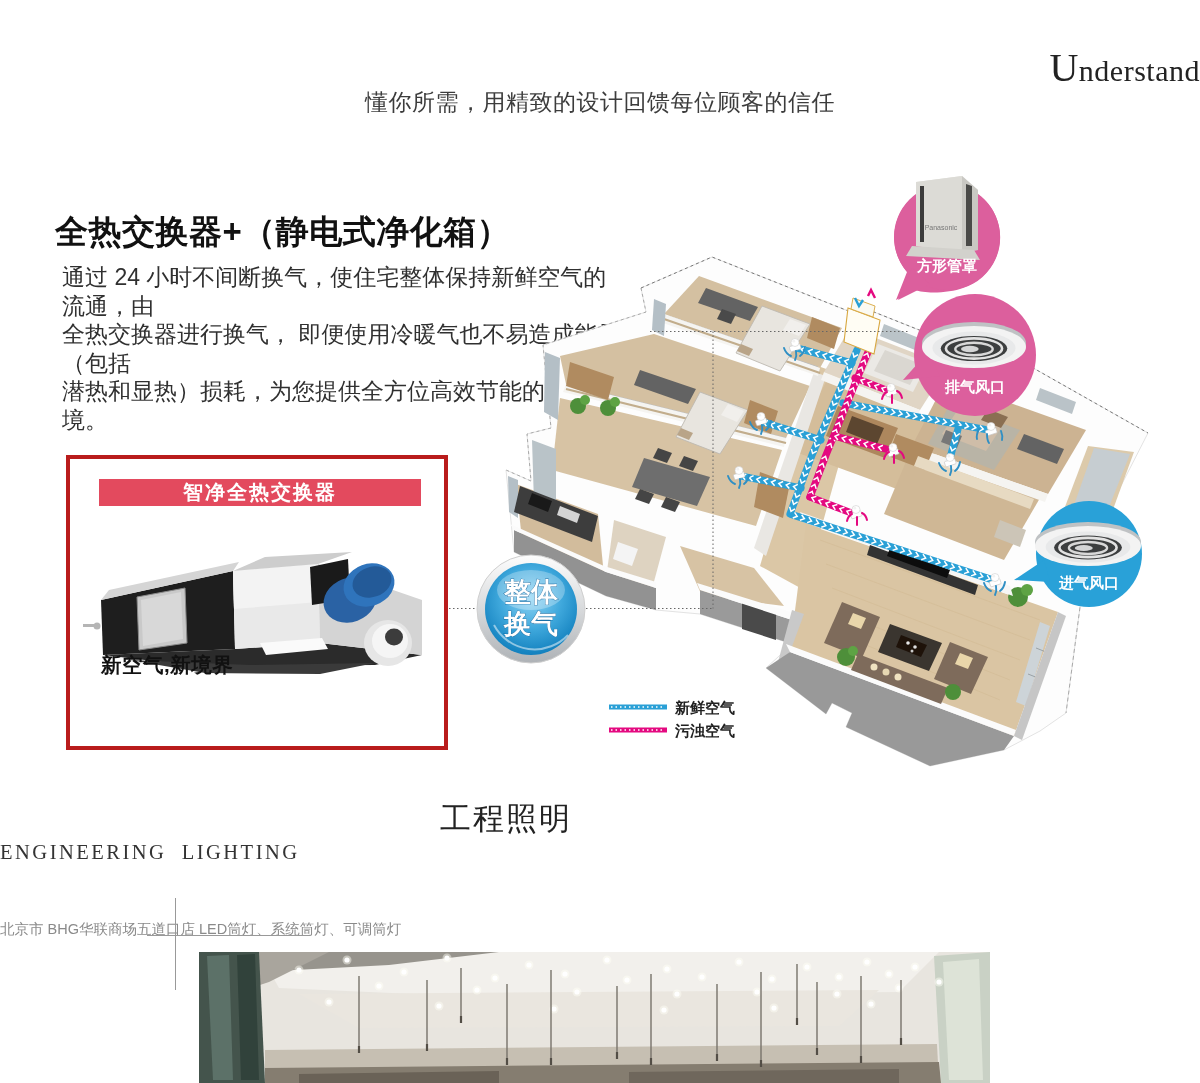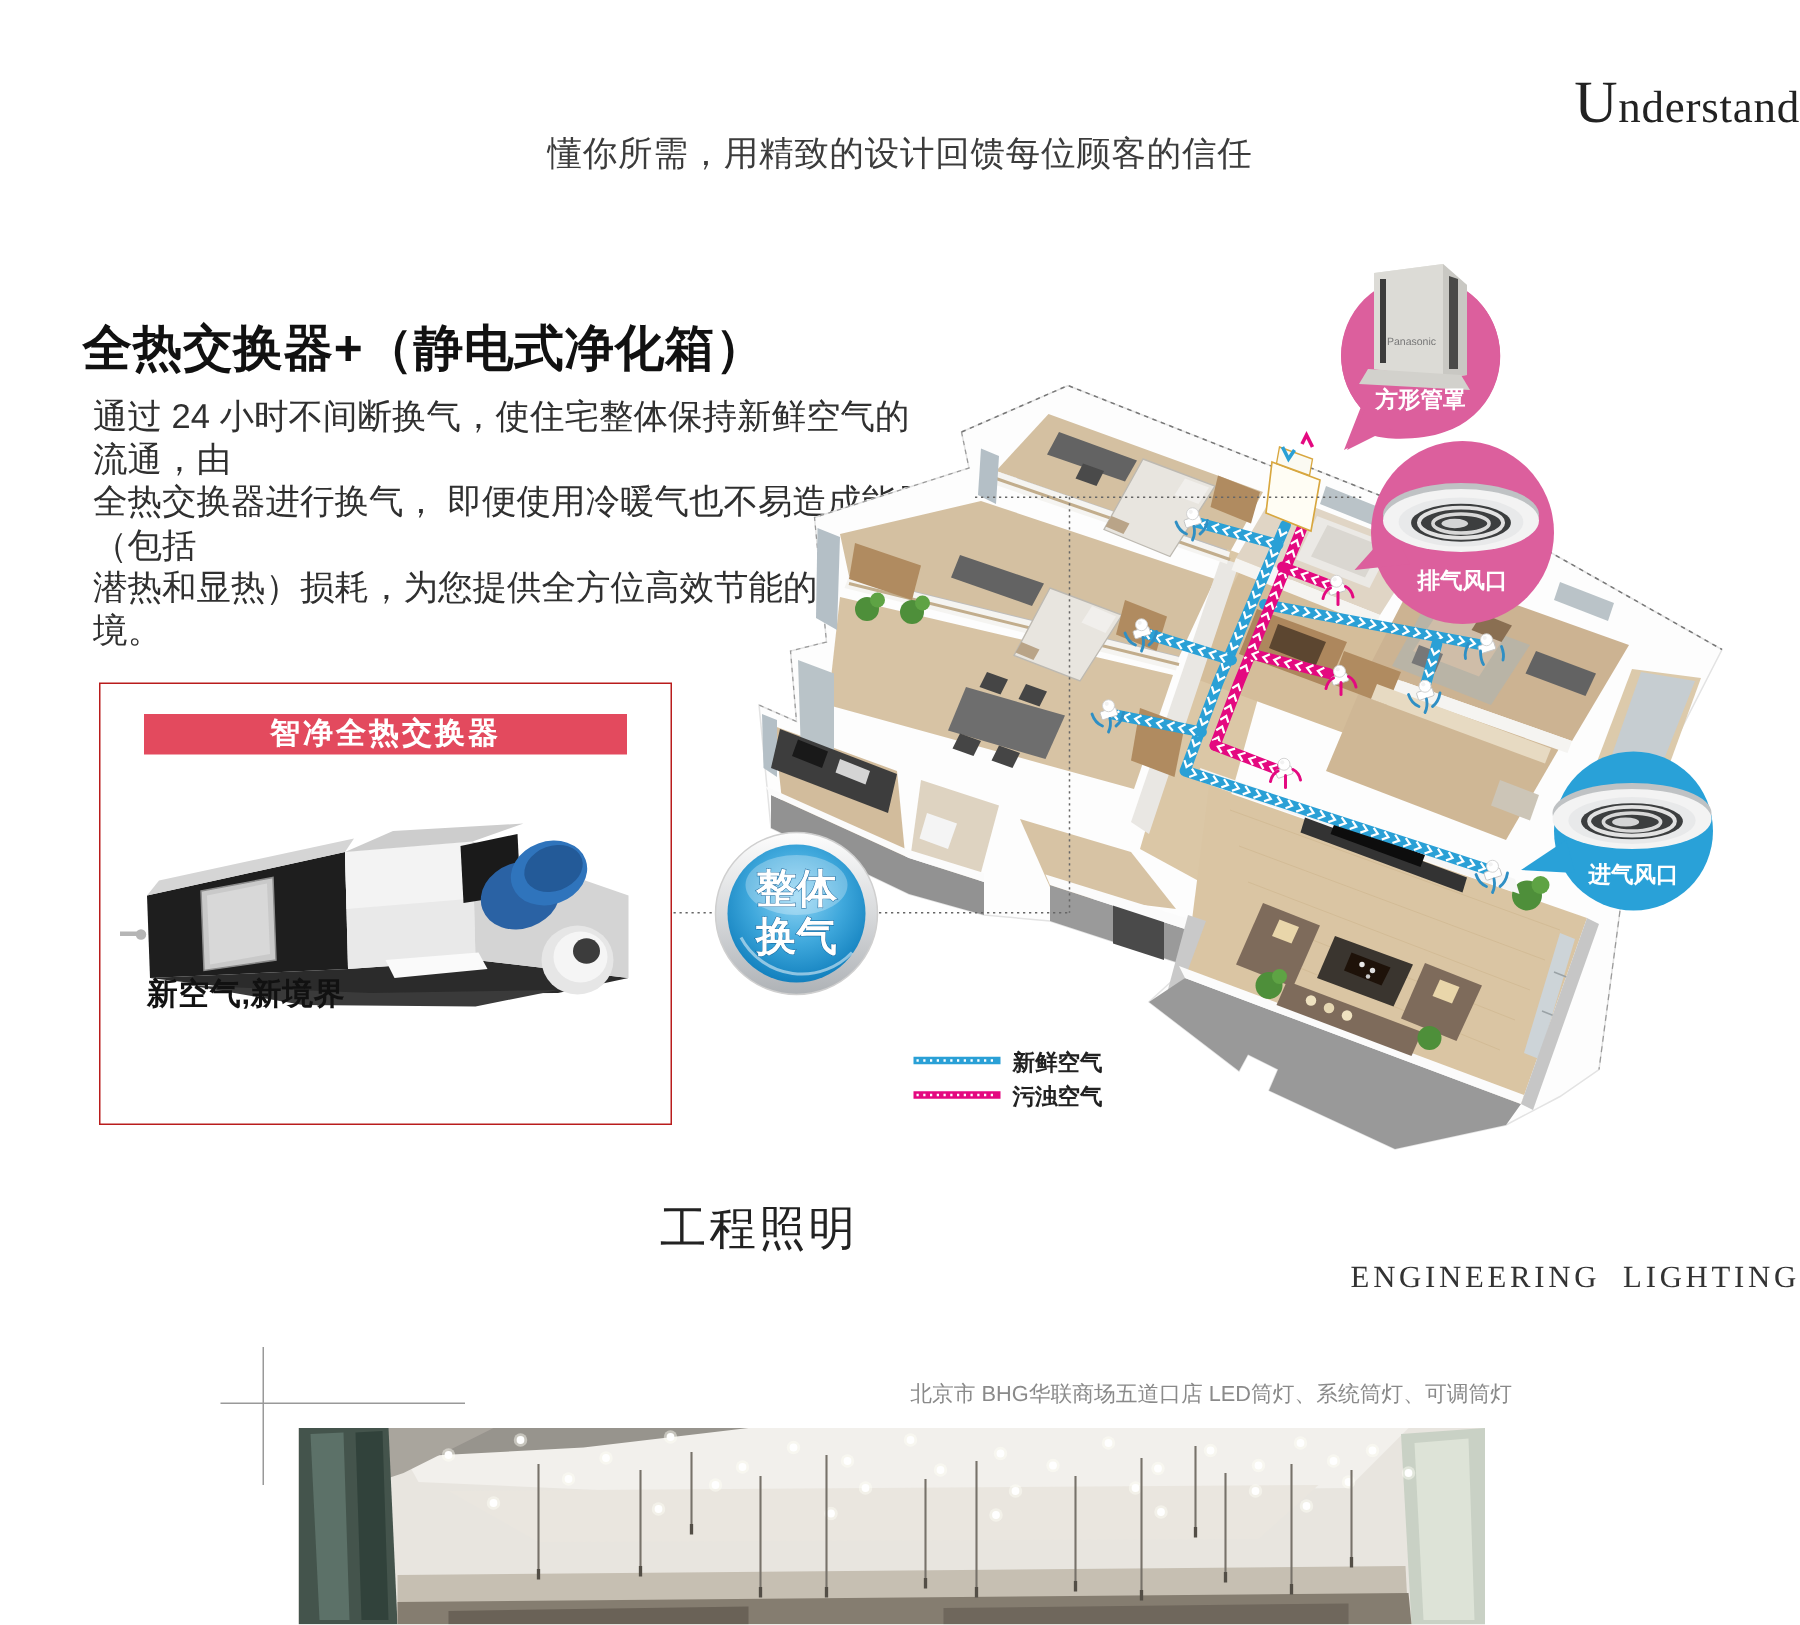--- a/index.html
+++ b/index.html
@@ -1,28 +1,28 @@
 <!DOCTYPE html>
 <html><head><meta charset="utf-8">
 <style>
 *{margin:0;padding:0;box-sizing:border-box}
 body{width:1200px;height:1083px;background:#fff;font-family:"Liberation Sans",sans-serif;position:relative;overflow:hidden}
 #understand{position:absolute;top:44px;left:0;width:1200px;text-align:right;font-family:"Liberation Serif",serif;color:#222;font-size:30px;letter-spacing:0.5px}
 #understand .big{font-size:40px}
 #subtitle{position:absolute;top:87px;left:0;width:1200px;text-align:center;color:#3c3c3c;font-size:23px;letter-spacing:0.5px;font-weight:400}
 #h1{position:absolute;top:210px;left:55px;font-size:33px;font-weight:bold;color:#111;letter-spacing:0.5px}
 #para{position:absolute;top:263px;left:62px;width:560px;font-size:23px;line-height:28.5px;color:#303030}
-#prodbox{position:absolute;left:66px;top:455px;width:382px;height:295px;border:1px solid #b91c1c;background:#fff}
+#prodbox{position:absolute;left:66px;top:455px;width:382px;height:295px;border:4px solid #b91c1c;background:#fff}
 #redban{position:absolute;left:29px;top:20px;width:322px;height:27px;background:#e34a5e;color:#fff;font-size:20px;font-weight:bold;text-align:center;line-height:27px;letter-spacing:2px}
 #newair{position:absolute;left:31px;top:192px;font-size:20.5px;font-weight:bold;color:#111;letter-spacing:0.5px;z-index:3}
 #boxtext{position:absolute;left:31px;top:241px;width:384px;font-size:14.5px;line-height:23.5px;color:#333;letter-spacing:-0.2px;z-index:3}
 #legend{position:absolute;left:609px;top:700px;font-size:15px;color:#222;font-weight:bold}
 #eng-title{position:absolute;top:798px;left:0;width:1012px;text-align:center;font-family:"Liberation Serif",serif;font-size:31px;color:#222;letter-spacing:2px}
-#eng-sub{position:absolute;top:841px;left:0;width:1200px;text-align:right;font-family:"Liberation Serif",serif;font-size:20.5px;color:#333;letter-spacing:2.5px}
-#photocap{position:absolute;top:920px;left:0;width:1008px;text-align:right;font-size:14.5px;color:#8a8a8a}
+#eng-sub{position:absolute;top:841px;left:0;width:1200px;text-align:left;font-family:"Liberation Serif",serif;font-size:20.5px;color:#333;letter-spacing:2.5px}
+#photocap{position:absolute;top:920px;left:0;width:1008px;font-size:14.5px;color:#8a8a8a}
 #photo{position:absolute;left:199px;top:952px;width:791px;height:131px;overflow:hidden;background:#dcd8d2}
 </style></head><body>
 
 <div id="understand"><span class="big">U</span>nderstand</div>
 
 <div id="subtitle">懂你所需，用精致的设计回馈每位顾客的信任</div>
 
 <div id="h1">全热交换器+（静电式净化箱）</div>
 
 <div id="para">通过 24 小时不间断换气，使住宅整体保持新鲜空气的流通，由<br>全热交换器进行换气，&nbsp;即便使用冷暖气也不易造成能量（包括<br>潜热和显热）损耗，为您提供全方位高效节能的换气环境。</div>

